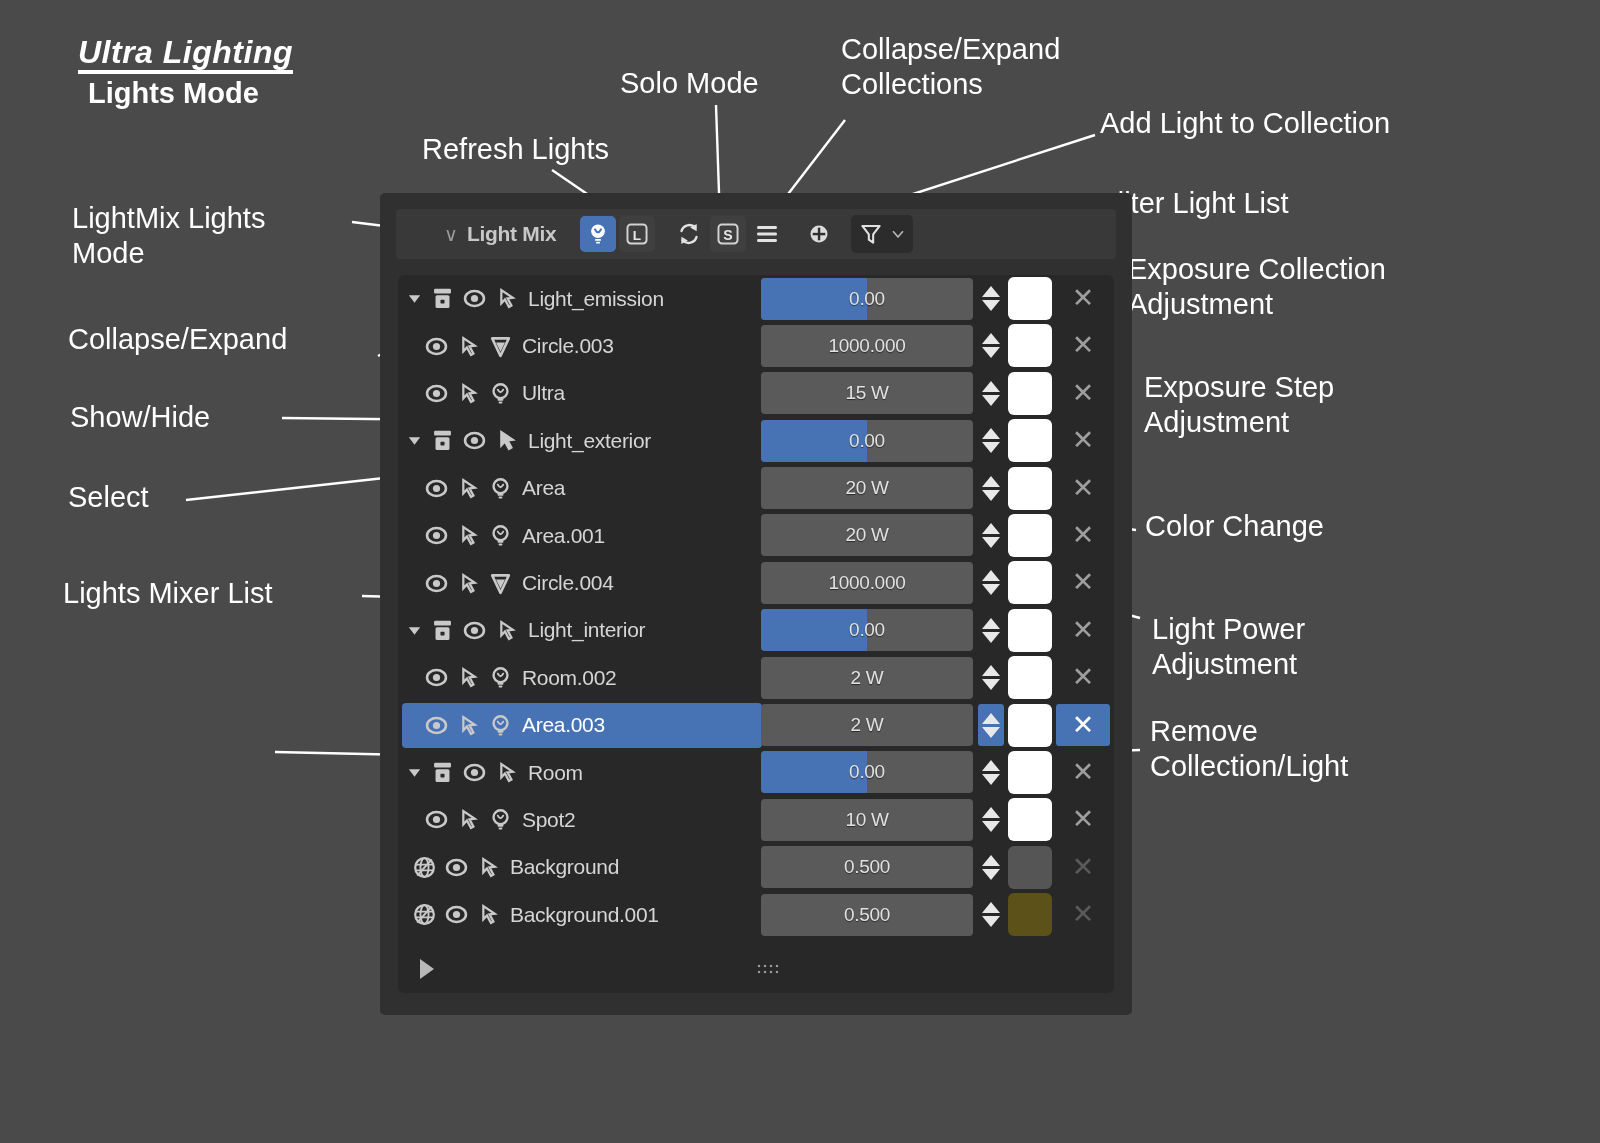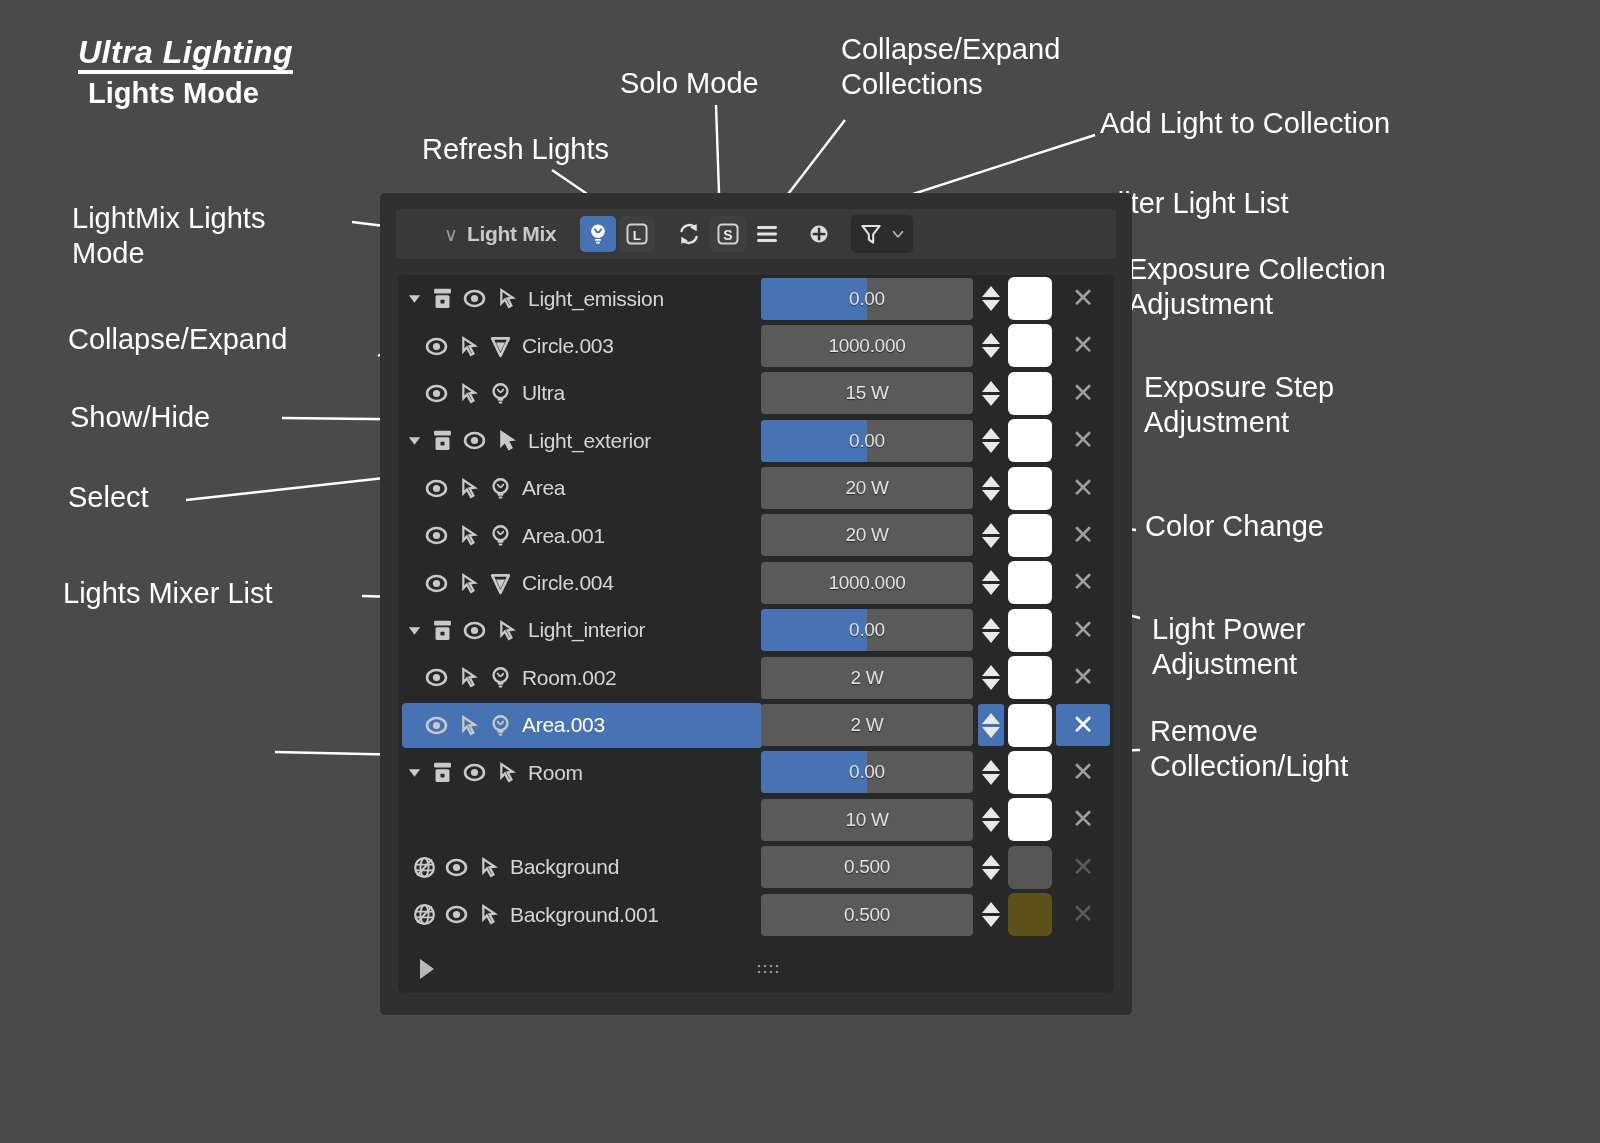--- a/index.html
+++ b/index.html
@@ -763,20 +763,44 @@
       <span class="tri-dn"></span>
     </div>
 
     <div class="swatchcell" style="background: rgb(255, 255, 255);"></div>
 
     <div class="xcell">
       <span class="xglyph">✕</span>
     </div>
   </div>
           <div class="row">
+    <div class="namecell">
+      <span class="indent-col" style="width: 18px;"></span>
+
+      <span class="ico eyeico">
+                <svg width="27" height="27" viewBox="0 0 24 24" xmlns="http://www.w3.org/2000/svg">
+                  <ellipse cx="12" cy="12" rx="8.4" ry="6.6" fill="none" stroke="#c9c9c9" stroke-width="2.3"></ellipse>
+     <circle cx="12" cy="12" r="3.2" fill="#c9c9c9"></circle>
+                </svg>
+              </span>
+      <span class="ico selico">
+                <svg width="27" height="27" viewBox="0 0 24 24" xmlns="http://www.w3.org/2000/svg">
+                  <path d="M7.4 4.6 L7.4 16.4 L10.6 12.9 L14.2 19.6 L16.4 18.3 L12.9 11.9 L17.6 11.3 Z" fill="none" stroke="#c9c9c9" stroke-width="2"></path>
+                </svg>
+              </span>
+      <span class="ico lampico">
+                <svg width="27" height="27" viewBox="0 0 24 24" xmlns="http://www.w3.org/2000/svg">
+                  <circle cx="12" cy="10" r="6.2" fill="none" stroke="#c9c9c9" stroke-width="2.1"></circle>
+     <path d="M9.6 8.6 Q12 13.2 14.4 8.6" stroke="#c9c9c9" stroke-width="1.7" fill="none" stroke-linecap="round"></path>
+     <rect x="9.4" y="16.6" width="5.2" height="1.8" rx=".8" fill="#c9c9c9"></rect>
+     <rect x="10.3" y="19.2" width="3.4" height="1.7" rx=".8" fill="#c9c9c9"></rect>
+                </svg>
+              </span>
+      <span class="rowname">Spot2</span>
+    </div>
 
     <div class="slidercell">
       <span class="sliderfill" style="width: 0%;"></span>
       <span class="slidertext">10 W</span>
     </div>
 
     <div class="spincell">
       <span class="tri-up"></span>
       <span class="tri-dn"></span>
     </div>

